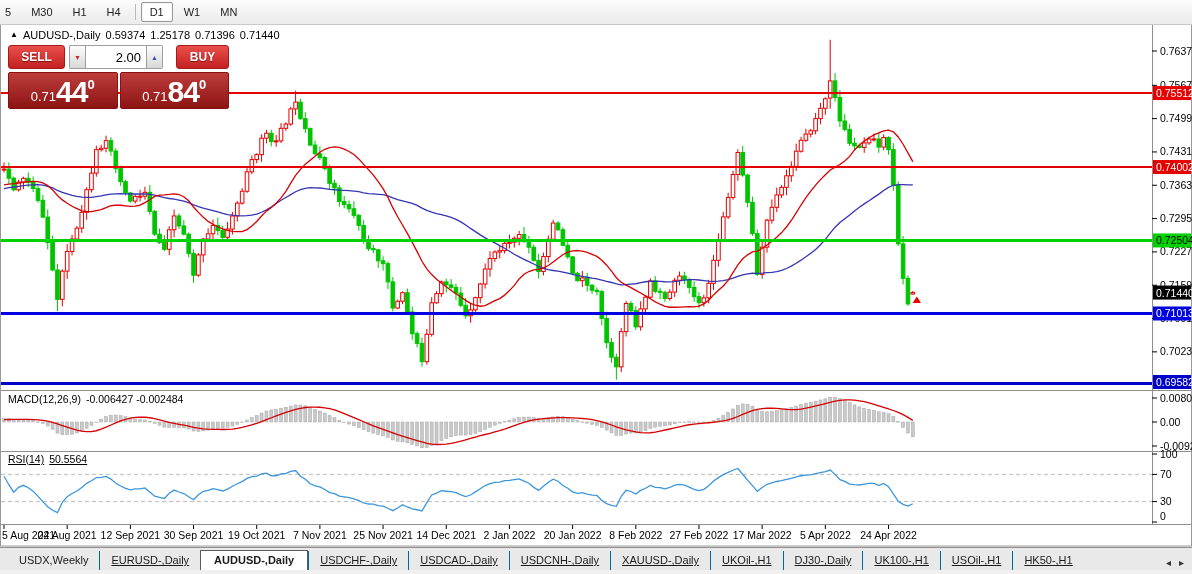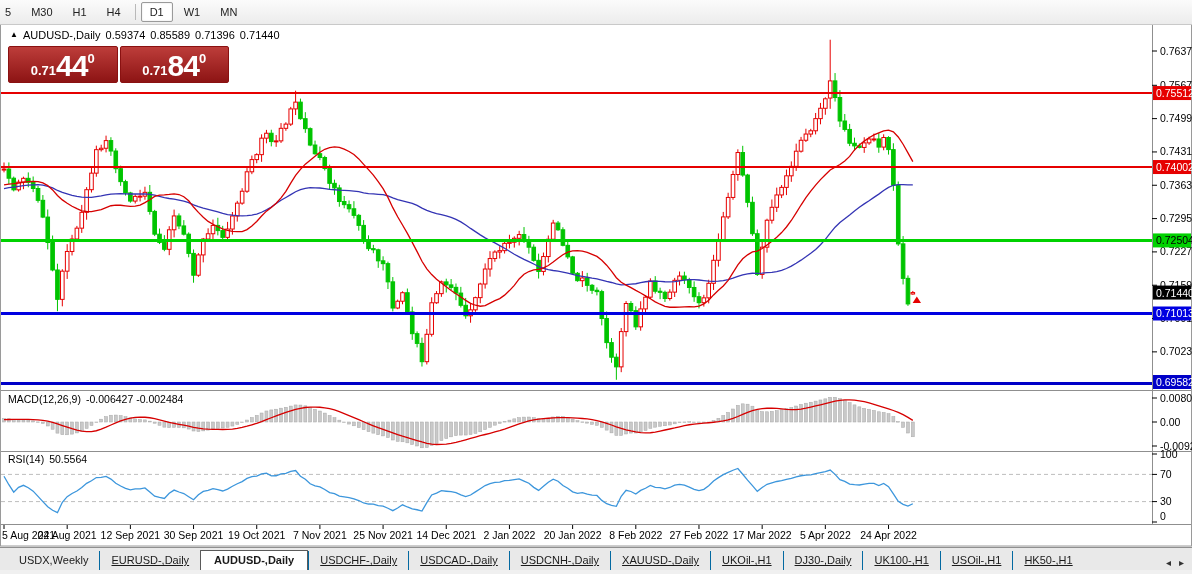--- a/index.html
+++ b/index.html
@@ -28,26 +28,26 @@
   .spbtn{width:16px;background:linear-gradient(#fcfcfc,#d8d8d8);border:1px solid #9e9e9e;
          display:flex;align-items:center;justify-content:center;font-size:7px;box-sizing:border-box;}
   .spdn{color:#c62828;border-right:none;border-radius:2px 0 0 2px;}
   .spup{color:#3f51b5;border-left:none;border-radius:0 2px 2px 0;}
   .vol{width:62px;border:1px solid #9e9e9e;background:#fff;font-size:13px;color:#000;
        text-align:right;padding:2px 5px;box-sizing:border-box;height:24px;font-family:"Liberation Sans",sans-serif;}
   .row2{display:flex;height:37px;margin-top:2px;}
   .pbox{flex:1;background:linear-gradient(#bd3d3a,#8d1414);color:#fff;display:flex;align-items:flex-end;
         justify-content:center;border-radius:2px;border:1px solid #8a1111;box-sizing:border-box;}
   .pbox.left{margin-right:2px;}
-  .psm{font-size:13px;font-weight:bold;margin-bottom:4px;text-align:right;}
+  .psm{font-size:13px;font-weight:normal;margin-bottom:4px;text-align:right;}
   .pbig{font-size:30px;font-weight:bold;line-height:32px;letter-spacing:-1px;text-align:right;}
   .psup{font-size:13px;font-weight:bold;margin-bottom:16px;}
   
   .indlbl{position:absolute;z-index:3;font-size:10.5px;color:#000;display:flex;gap:5px;}
-  .macdlbl{left:8px;top:393px;justify-content:space-between;} .rsilbl{left:8px;top:453px;}
+  .macdlbl{left:8px;top:393px;justify-content:space-between;} .rsilbl{left:8px;top:453px;text-decoration:underline;}
   
   .tabsbar{position:absolute;left:0;top:547px;width:1192px;height:23px;background:#e9e9e9;
            border-top:1px solid #8f8f8f;display:flex;align-items:flex-end;z-index:4;gap:36px;}
   .tabs{display:flex;align-items:flex-end;height:22px;margin-left:8px;flex:1;overflow:hidden;}
   .tab{font-size:11px;color:#1a1a1a;padding:3px 11px 4px 11px;white-space:nowrap;cursor:default;height:13px;}
   .tab.sep{border-left:1px solid #0369a1;text-decoration:underline;}
   .tab.active{background:#fff;border:1px solid #5a5a5a;border-bottom:none;font-weight:bold;
               padding:3px 13px 5px 13px;position:relative;top:1px;border-radius:1px 1px 0 0;}
   .tabarrows{display:flex;gap:8px;align-items:center;padding:0 8px 3px 4px;font-size:10px;color:#333;}
   .strip{position:absolute;left:0;top:570px;width:1192px;height:4px;background:#f0f0f0;z-index:4;}
@@ -746,26 +746,35 @@
       <div class="tbsep"></div>
       <div class="tf active">D1</div>
       <div class="tf">W1</div>
       <div class="tf">MN</div>
     </div>
 
   <div class="title">
     <span class="mk">▲</span>
     <span>AUDUSD-,Daily</span>
     <span>0.59374</span>
-    <span>0.85589</span>
+    <span>1.25178</span>
     <span>0.71396</span>
     <span>0.71440</span>
   </div>
 
   <div class="widget">
+    <div class="row1">
+      <div class="obtn sellbtn">SELL</div>
+      <div class="spin">
+        <div class="spbtn spdn">▼</div>
+        <input class="vol" value="2.00" style="">
+        <div class="spbtn spup">▲</div>
+      </div>
+      <div class="obtn buybtn">BUY</div>
+    </div>
     <div class="row2">
       <div class="pbox left">
         <span class="psm">0.71</span>
         <span class="pbig">44</span>
         <span class="psup">0</span>
       </div>
       <div class="pbox">
         <span class="psm">0.71</span>
         <span class="pbig">84</span>
         <span class="psup">0</span>

